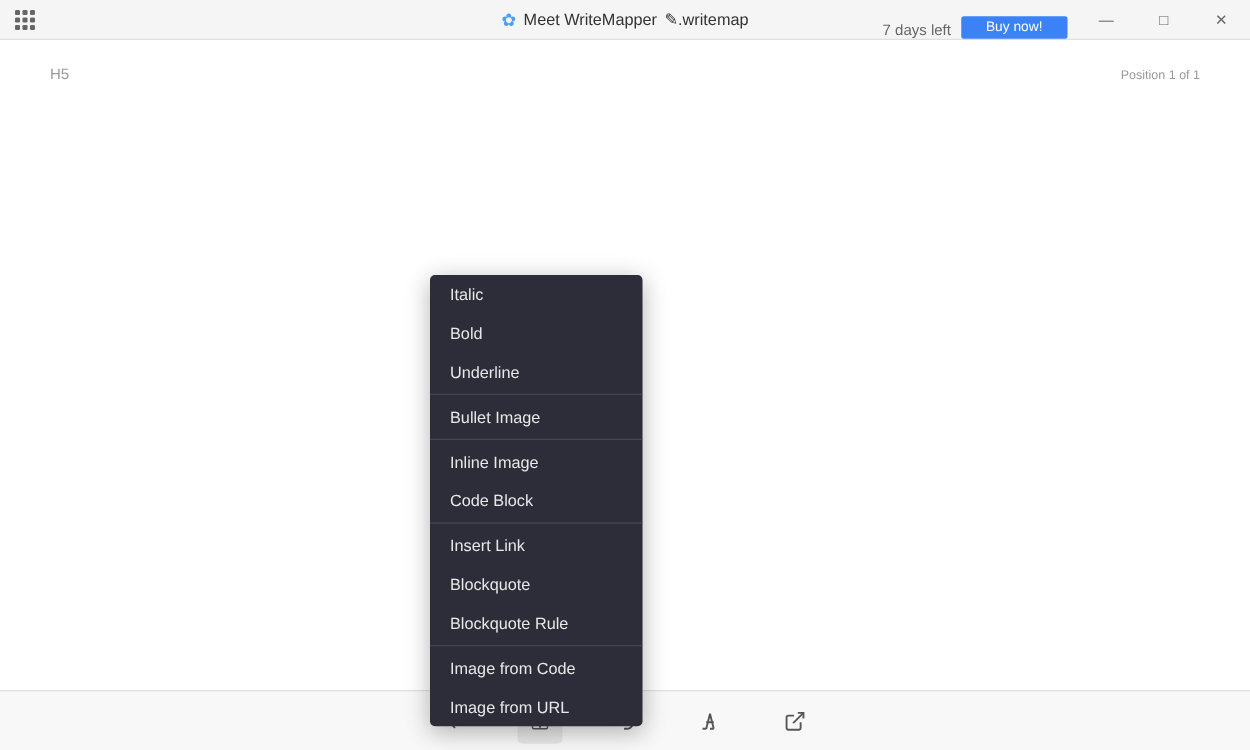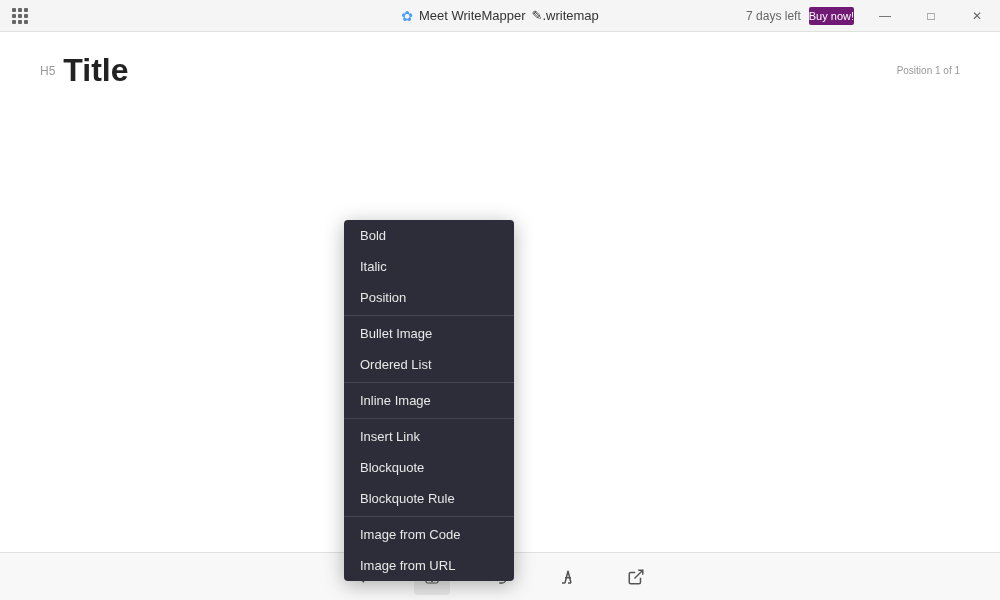--- a/index.html
+++ b/index.html
@@ -61,35 +61,35 @@
 
     .title-logo {
       color: #4a9eff;
       font-size: 14px;
     }
 
     .title-bar-right {
       position: absolute;
       right: 0;
       display: flex;
-      align-items: center;
+      align-items: flex-end;
       height: 100%;
     }
 
     .trial-text {
       font-size: 12px;
       color: #666;
       margin-right: 8px;
     }
 
     .buy-btn {
-      background: #701a75;
+      background: #3b82f6;
       color: white;
       border: none;
-      padding: 3px 0;
+      padding: 3px 20px;
       font-size: 11px;
       cursor: pointer;
       border-radius: 2px;
       margin-right: 8px;
     }
 
     .window-controls {
       display: flex;
       align-items: center;
       height: 100%;
@@ -111,21 +111,21 @@
     
     .main-content {
       height: calc(600px - 32px - 48px);
       background: #ffffff;
       position: relative;
       padding: 20px 40px;
     }
 
     .doc-header {
       display: flex;
-      align-items: center;
+      align-items: flex-end;
       justify-content: space-between;
       margin-bottom: 4px;
       gap: 45px;
     }
 
     .heading-label {
       font-size: 12px;
       color: #999;
       margin-right: 8px;
     }
@@ -237,34 +237,33 @@
       <button class="win-btn">□</button>
       <button class="win-btn close">✕</button>
     </div>
   </div>
 </div>
 
 <div class="main-content">
   <div class="doc-header">
     <div style="display:flex;align-items:center;">
       <span class="heading-label">H5</span>
-      <span class="doc-title">Title</span>
     </div>
     <span class="position-text">Position 1 of 1</span>
   </div>
 
   <div class="context-menu">
+    <div class="menu-item">Italic</div>
     <div class="menu-item">Bold</div>
-    <div class="menu-item">Italic</div>
-    <div class="menu-item">Position</div>
+    <div class="menu-item">Underline</div>
     <div class="menu-divider"></div>
     <div class="menu-item">Bullet Image</div>
-    <div class="menu-item">Ordered List</div>
     <div class="menu-divider"></div>
     <div class="menu-item">Inline Image</div>
+    <div class="menu-item">Code Block</div>
     <div class="menu-divider"></div>
     <div class="menu-item">Insert Link</div>
     <div class="menu-item">Blockquote</div>
     <div class="menu-item">Blockquote Rule</div>
     <div class="menu-divider"></div>
     <div class="menu-item">Image from Code</div>
     <div class="menu-item">Image from URL</div>
   </div>
 </div>
 

